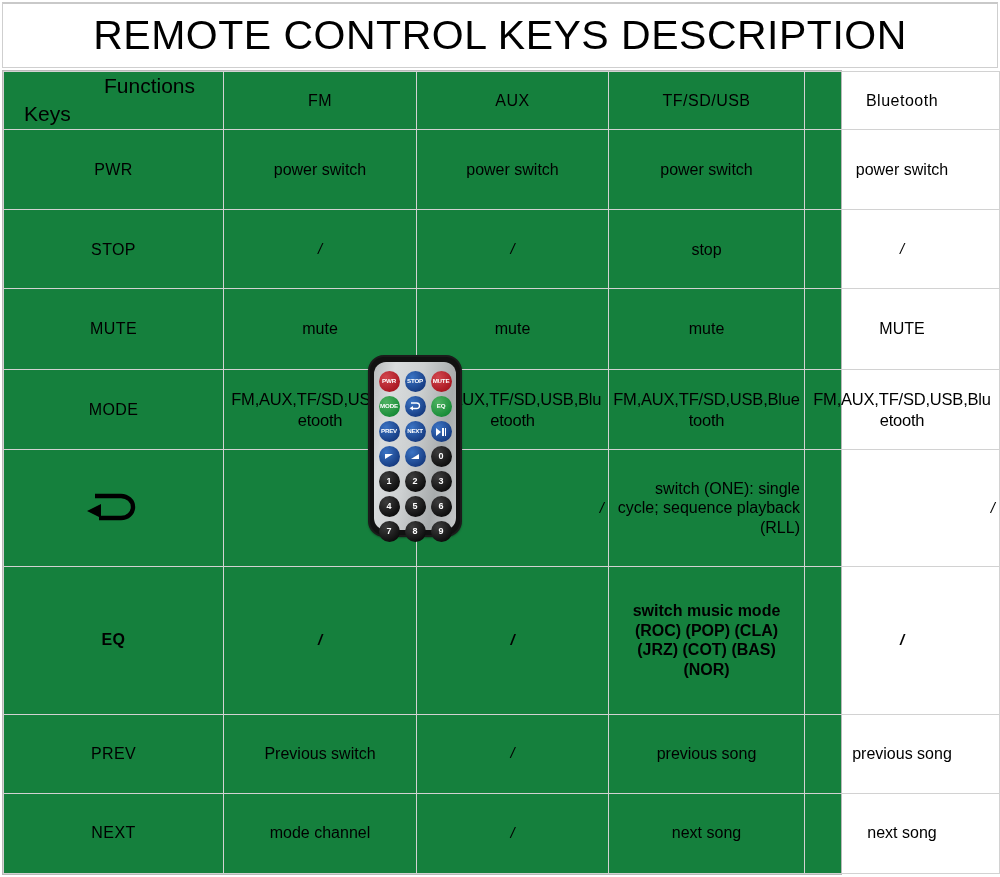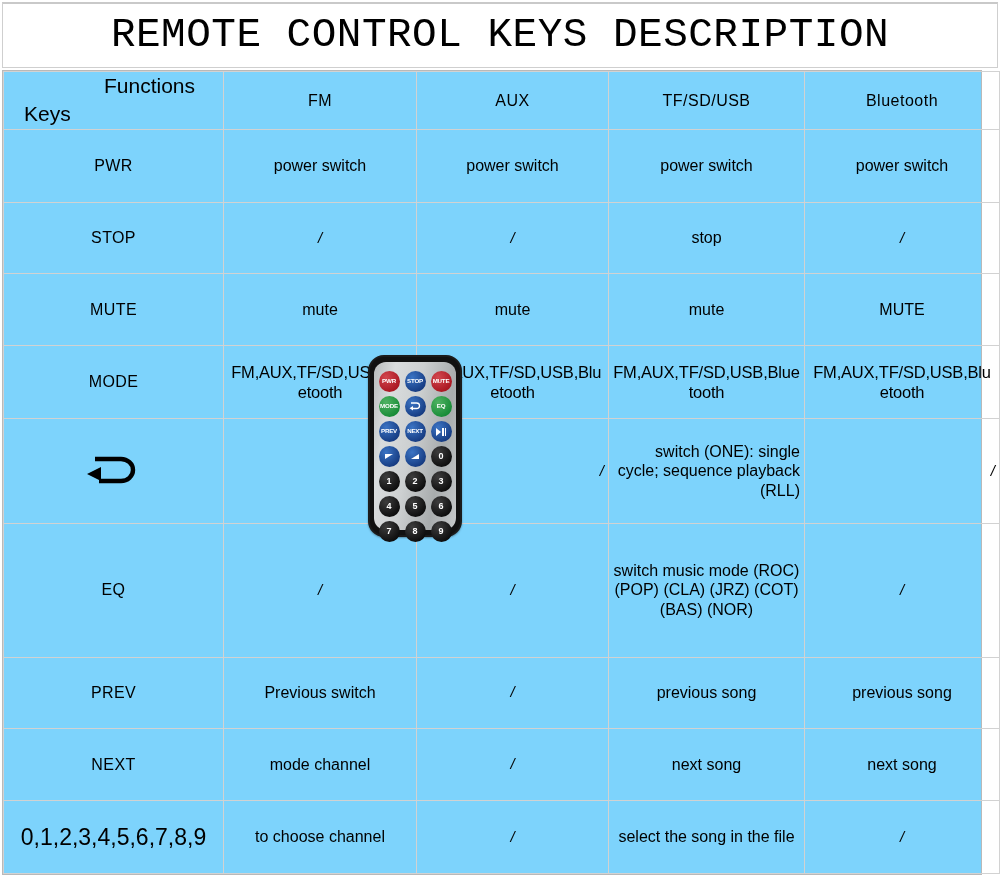--- a/index.html
+++ b/index.html
@@ -31,31 +31,31 @@
     align-items: center;
     justify-content: center;
     background: #fff;
   }
   .title-text {
     font-size: 41px;
     font-weight: 400;
     letter-spacing: 0.5px;
     line-height: 1;
     white-space: nowrap;
-    font-family: Liberation Mono, monospace;
+    font-family: Liberation Sans, sans-serif;
   }
 
   
   .tbl-wrap {
     position: absolute;
     left: 2px; top: 70px;
-    width: 980px;
+    width: 840px;
     height: 805px;
     border: 1px solid #b9b9b9;
-    background: #7dd3fc;
+    background: #15803d;
   }
   table.keys {
     width: 100%;
     height: 100%;
     border-collapse: collapse;
     table-layout: fixed;
   }
   table.keys td, table.keys th {
     border: 1px solid #d2d2d2;
     text-align: center;
@@ -111,21 +111,21 @@
   }
   .desc.slash { font-size: 15px; font-style: italic; }
   .desc.mode { font-size: 16.5px; letter-spacing: -0.2px; word-break: break-all; }
 
   
   tr.r-pwr  td { height: 56px; }
   tr.r-stop td { height: 55px; }
   tr.r-mute td { height: 56px; }
   tr.r-modr td { height: 56px; }
   tr.r-loop td { height: 81px; text-align: right; }
-  tr.r-eq   td { height: 103px; }
+  tr.r-eq   td { height: 103px; font-weight: bold; }
   tr.r-prev td { height: 55px; }
   tr.r-next td { height: 56px; }
   tr.r-play td { height: 56px; }
   tr.r-dec  td { height: 55px; }
   tr.r-inc  td { height: 56px; }
   tr.r-num  td { height: 56px; }
 
   
   .icon-wrap {
     display: flex;
@@ -314,27 +314,20 @@
           <td class="keycell">NEXT</td>
           <td class="desc">mode channel</td>
           <td class="desc slash">/</td>
           <td class="desc">next song</td>
           <td class="desc">next song</td>
         </tr>
 
 
 
 
-        <tr class="r-num">
-          <td class="keycell num">0,1,2,3,4,5,6,7,8,9</td>
-          <td class="desc">to choose channel</td>
-          <td class="desc slash">/</td>
-          <td class="desc">select the song in the file</td>
-          <td class="desc slash">/</td>
-        </tr>
 
       </tbody>
     </table>
   </div>
 
   <div class="remote">
     <div class="panel"></div>
     <div class="grid">
 
       <div class="btn red">PWR</div>

